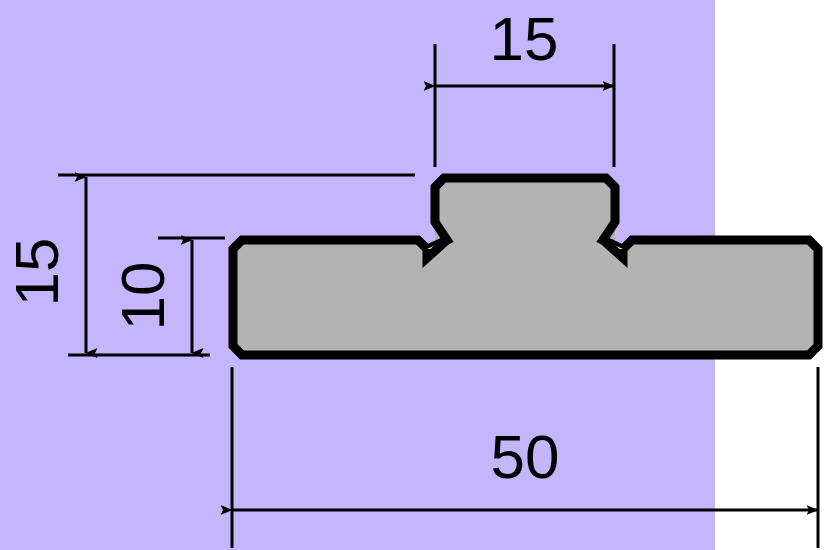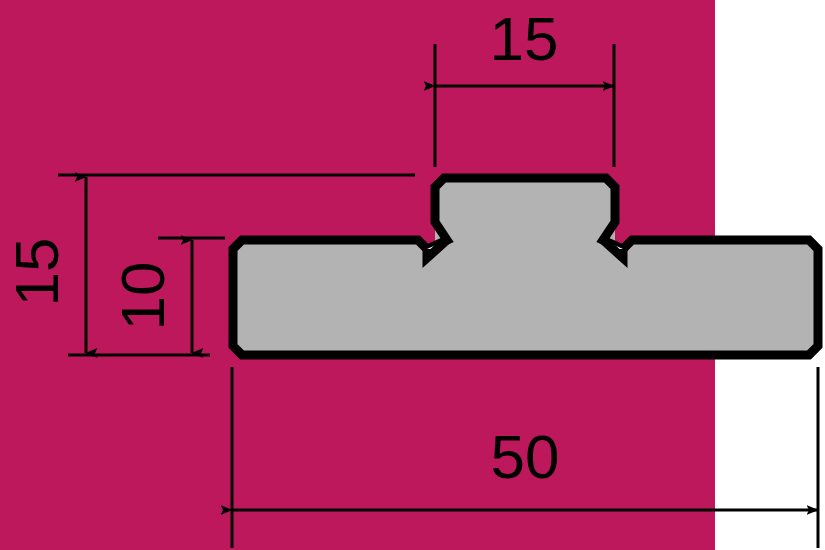--- a/index.html
+++ b/index.html
@@ -10,21 +10,21 @@
   body {
     width: 825px;
     height: 550px;
     overflow: hidden;
     font-family: "Liberation Sans", sans-serif;
   }
   #drawing-root {
     position: relative;
     width: 715px;
     height: 550px;
-    background: #be185d;
+    background: #c4b5fd;
   }
   svg#technical-drawing {
     display: block;
     width: 825px;
     height: 550px;
   }
   .dim-text {
     font-family: "Liberation Sans", sans-serif;
     font-size: 62px;
     fill: #000000;

